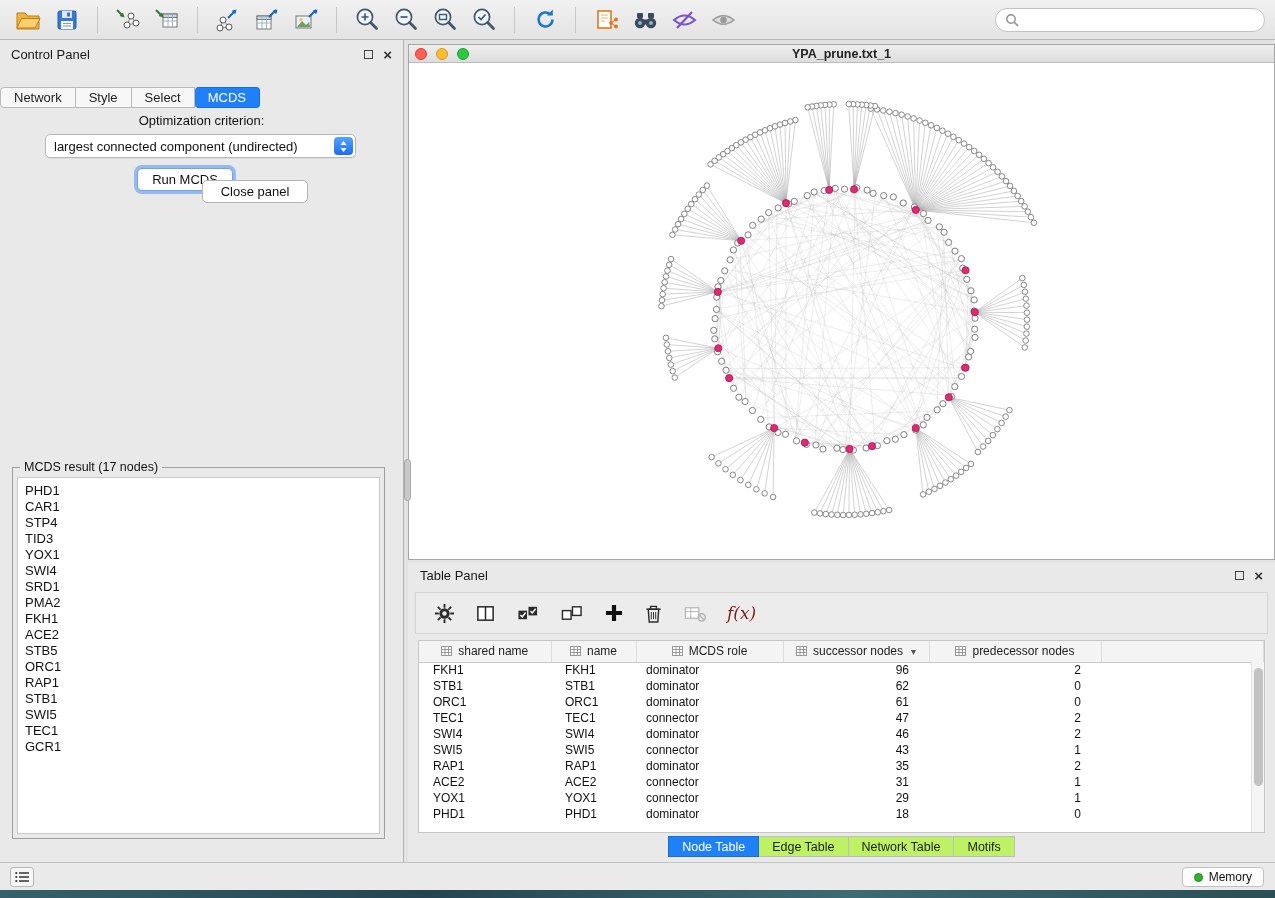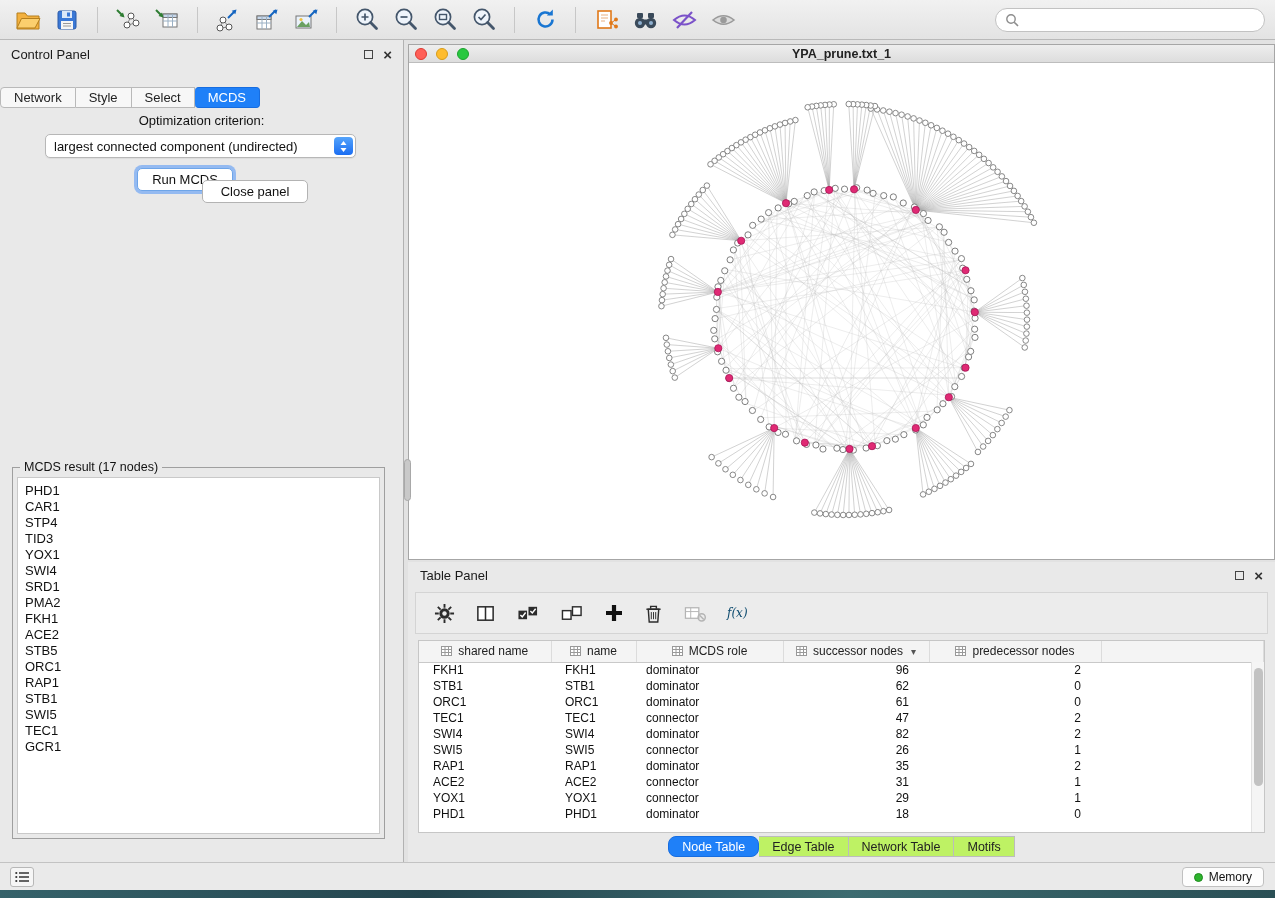--- a/index.html
+++ b/index.html
@@ -94,21 +94,21 @@
   
   .table-panel{ position:absolute; left:408px; top:562px; width:867px; height:300px; background:#e9e9e9; }
   .tp-header{ height:26px; display:flex; align-items:center; padding:0 12px; font-size:13px; color:#1a1a1a; }
   .tp-header .win-icons{ margin-left:auto; display:flex; gap:10px; align-items:center; }
   .tp-toolbar{
     position:absolute; top:30px; left:7px; right:7px; height:42px;
     background:#ececec; border:1px solid #d4d4d4;
     display:flex; align-items:center; gap:20px; padding:0 18px;
   }
   .tp-tool{ display:flex; align-items:center; justify-content:center; }
-  .fx-label{ font-family:"DejaVu Serif","Liberation Serif",serif; font-style:italic; font-size:12px; color:#0c4a6e; }
+  .fx-label{ font-family:"DejaVu Serif","Liberation Serif",serif; font-style:italic; font-size:17px; color:#7f1d1d; }
   .table-wrap{
     position:absolute; left:10px; right:10px; top:78px; height:193px;
     background:#fff; border:1px solid #c6c6c6; overflow:hidden;
   }
   table.node-table{ border-collapse:collapse; table-layout:fixed; width:100%; }
   .node-table th{
     height:21px; background:#f4f4f4; border-right:1px solid #dcdcdc; border-bottom:1px solid #c9c9c9;
     font-weight:normal; font-size:12px; color:#222; text-align:center; white-space:nowrap; overflow:hidden;margin-top:28px;
   }
   .node-table th .hdr-ico{ vertical-align:-1px; margin-right:6px; }
@@ -124,21 +124,21 @@
     position:absolute; right:0; top:21px; bottom:0; width:13px;
     background:#f5f5f5; border-left:1px solid #e2e2e2;
   }
   .v-thumb{ position:absolute; top:6px; left:1.5px; width:9px; height:118px; background:#c2c2c2; border-radius:5px; }
   .tp-tabs{ position:absolute; bottom:5px; left:0; right:0; display:flex; justify-content:center; }
   .tp-tab{
     height:21px; padding:0 13px; display:flex; align-items:center;
     background:#bef264; border:1px solid #bcbcbc; border-left:none; font-size:12.5px; color:#222;
   }
   .tp-tab:first-child{ border-left:1px solid #bcbcbc; }
-  .tp-tab.active{ background:#1f80f8; border-color:#176de0; color:#fff; border-radius:8px; }
+  .tp-tab.active{ background:#1f80f8; border-color:#176de0; color:#fff; border-radius:0; }
   
   .status-bar{
     position:absolute; left:0; top:862px; width:1275px; height:28px;
     background:#eaeaea; border-top:1px solid #c3c3c3;
   }
   .menu-btn{
     position:absolute; left:10px; top:4px; width:24px; height:20px;
     background:#f6f6f6; border:1px solid #b7b7b7; border-radius:3px;
     display:flex; align-items:center; justify-content:center;
   }
@@ -1057,29 +1057,29 @@
             <td class="c-name">TEC1</td>
             <td class="c-role">connector</td>
             <td class="c-succ">47</td>
             <td class="c-pred">2</td>
             <td class="c-fill"></td>
           </tr>
           <tr>
             <td class="c-shared">SWI4</td>
             <td class="c-name">SWI4</td>
             <td class="c-role">dominator</td>
-            <td class="c-succ">82</td>
+            <td class="c-succ">46</td>
             <td class="c-pred">2</td>
             <td class="c-fill"></td>
           </tr>
           <tr>
             <td class="c-shared">SWI5</td>
             <td class="c-name">SWI5</td>
             <td class="c-role">connector</td>
-            <td class="c-succ">26</td>
+            <td class="c-succ">43</td>
             <td class="c-pred">1</td>
             <td class="c-fill"></td>
           </tr>
           <tr>
             <td class="c-shared">RAP1</td>
             <td class="c-name">RAP1</td>
             <td class="c-role">dominator</td>
             <td class="c-succ">35</td>
             <td class="c-pred">2</td>
             <td class="c-fill"></td>

